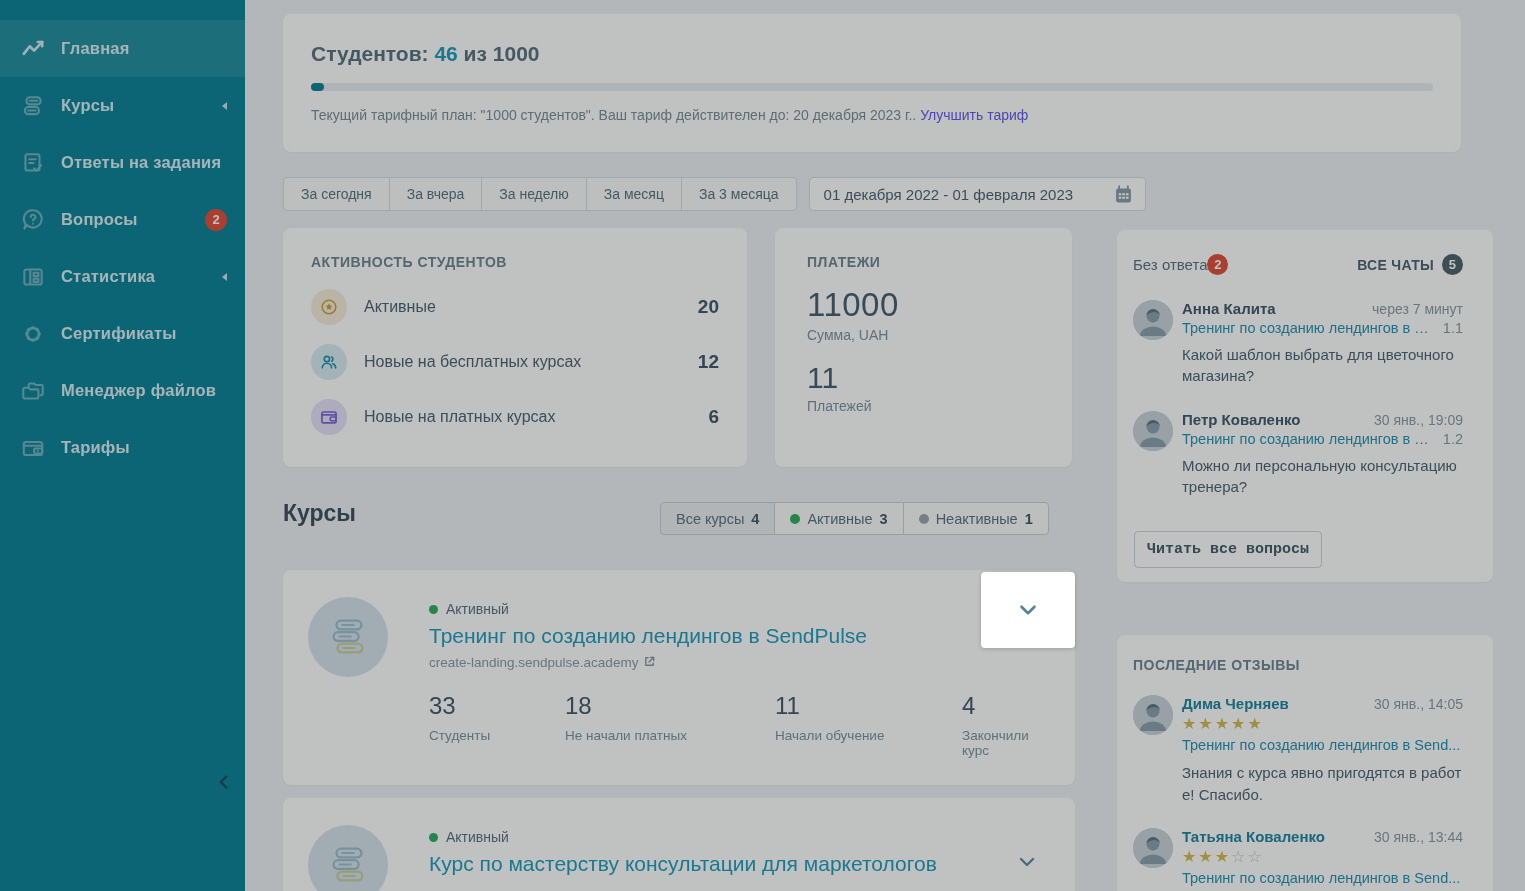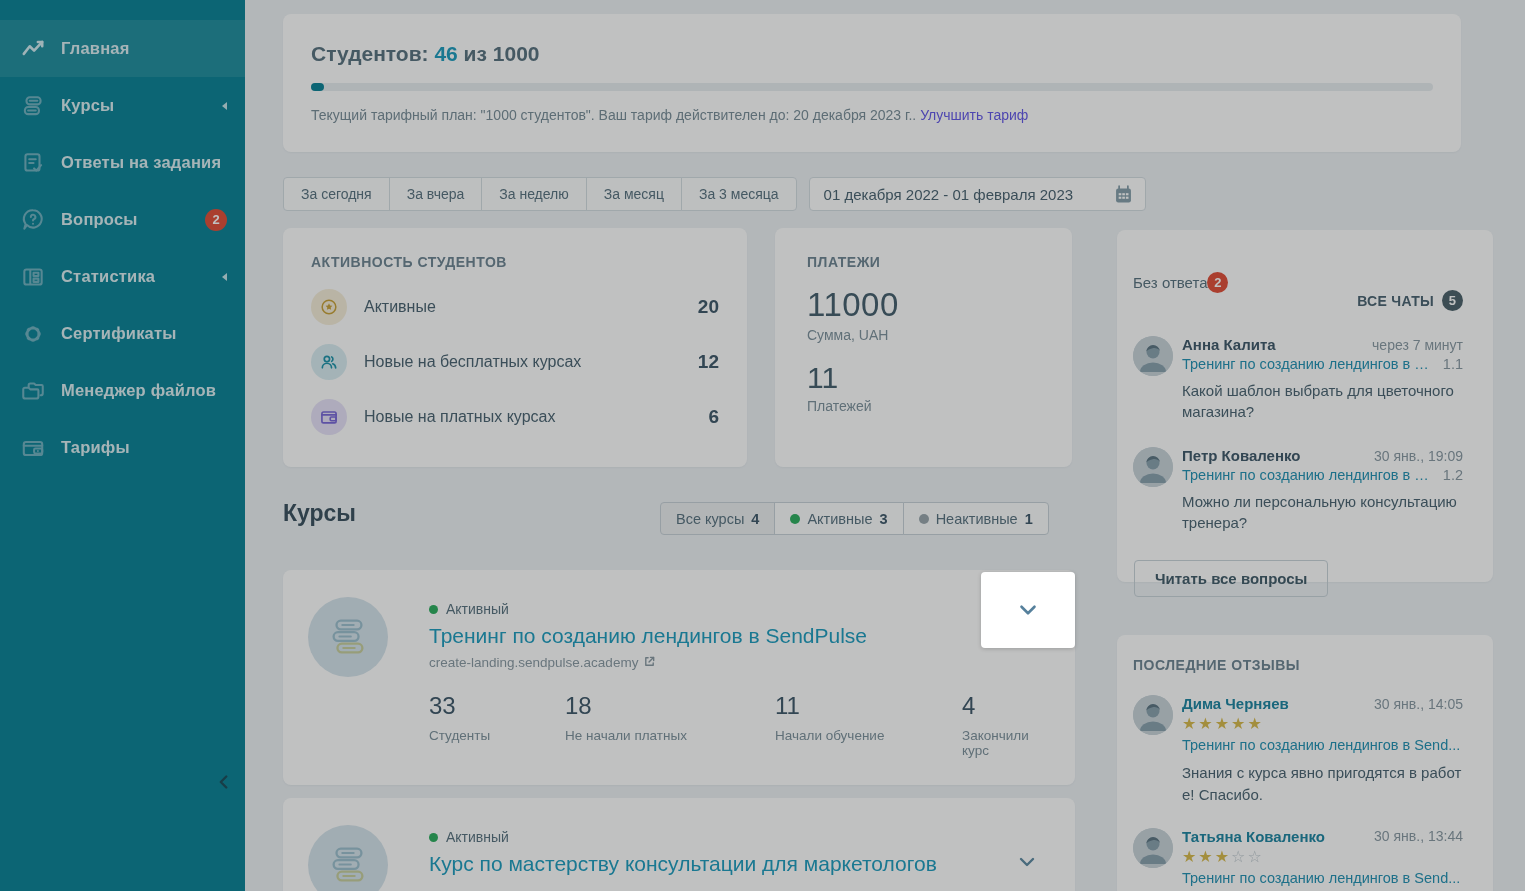--- a/index.html
+++ b/index.html
@@ -78,36 +78,36 @@
   .payments-card { left:530px; top:228px; width:297px; height:239px; padding:26px 32px; }
   .p-big { font-size:33px; color:#47616f; margin-top:16px; letter-spacing:.5px; }
   .p-sub { font-size:14px; color:#7e929d; margin-top:3px; }
   .p-big2 { font-size:30px; color:#47616f; margin-top:18px; }
 
   
   .chats-card { left:872px; top:230px; width:376px; height:352px; padding:24px 30px 0 16px; }
   .chats-head { display:flex; align-items:center; justify-content:space-between; }
   .ch-left { display:flex; align-items:center; font-size:15px; color:#5a7380; }
   .badge-red { width:21px; height:21px; border-radius:50%; background:#e2503b; color:#fff; font-size:13px; font-weight:700; display:flex; align-items:center; justify-content:center; }
-  .ch-right { display:flex; align-items:center; gap:8px; font-size:14px; font-weight:700; color:#4c6573; letter-spacing:.3px; cursor:pointer;margin-top:36px; }
+  .ch-right { display:flex; align-items:center; gap:8px; font-size:14px; font-weight:700; color:#4c6573; letter-spacing:.3px; cursor:pointer; }
   .badge-dark { width:21px; height:21px; border-radius:50%; background:#4e636c; color:#fff; font-size:13px; font-weight:700; display:flex; align-items:center; justify-content:center; }
   .chat-item { display:flex; margin-top:25px; }
   .avatar { width:40px; height:40px; border-radius:50%; overflow:hidden; flex:0 0 auto; background:#c9d4da; }
   .chat-body { margin-left:9px; flex:1; min-width:0; }
   .chat-row1 { display:flex; justify-content:space-between; align-items:baseline; }
   .chat-name { font-size:15px; font-weight:700; color:#40596b; }
   .chat-time { font-size:14px; color:#8a9aa4; white-space:nowrap; }
   .chat-course { margin-top:3px; font-size:14.5px; display:flex; gap:10px; }
   .chat-course .crs { color:#2492b4; cursor:pointer; white-space:nowrap; overflow:hidden; text-overflow:ellipsis; }
   .chat-course .chp { color:#8a9aa4; }
   .chat-msg { margin-top:9px; font-size:15px; color:#4c6573; line-height:1.38; }
   .read-all {
-    margin-top:26px; margin-left:1px; display:inline-block; padding:9px 20px; background:transparent;
+    margin-top:33px; margin-left:1px; display:inline-block; padding:9px 12px; background:transparent;
     border:1px solid #c9d4da; border-radius:4px; font-size:15px; font-weight:700; color:#435d6b; cursor:pointer;
-    font-family:Liberation Sans, sans-serif;
+    font-family:Liberation Mono, monospace;
   }
 
   
   .courses-h { position:absolute; left:38px; top:500px; font-size:23px; font-weight:700; color:#3c5260; }
   .ctabs { position:absolute; left:415px; top:502px; display:flex; }
   .ctab {
     height:33px; display:flex; align-items:center; gap:7px; padding:0 15px; background:#fbfcfd;
     border:1px solid #c8d2d8; margin-left:-1px; font-size:14.5px; color:#5a7380; cursor:pointer; white-space:nowrap;
   }
   .ctab:first-child { border-radius:4px 0 0 4px; margin-left:0; }
@@ -133,21 +133,21 @@
   .cc-stats { display:flex; margin-top:22px; }
   .cc-col1 { flex:0 0 136px; } .cc-col2 { flex:0 0 210px; } .cc-col3 { flex:0 0 187px; } .cc-col4 { flex:1; }
   .cc-num { font-size:24px; color:#40596b; }
   .cc-cap { margin-top:8px; font-size:13.5px; color:#7e929d; }
   .cc-chevron { position:absolute; right:36px; top:52px; color:#5f8ba3; cursor:pointer; }
 
   
   .reviews-card { left:872px; top:635px; width:376px; height:280px; padding:22px 30px 0 16px; }
   .review-item { display:flex; margin-top:22px; }
   .rv-body { margin-left:9px; flex:1; min-width:0; }
-  .rv-row1 { display:flex; justify-content:space-between; align-items:center; }
+  .rv-row1 { display:flex; justify-content:space-between; align-items:flex-end; }
   .rv-name { font-size:15px; font-weight:700; color:#1f86a3; cursor:pointer; }
   .rv-time { font-size:14px; color:#8a9aa4; white-space:nowrap; }
   .rv-stars { font-size:16px; letter-spacing:2px; margin-top:2px; }
   .rv-stars .f { color:#d8bb4e; }
   .rv-stars .e { color:#c3ccd2; }
   .rv-course { margin-top:4px; font-size:14.5px; color:#2492b4; white-space:nowrap; overflow:hidden; text-overflow:ellipsis; cursor:pointer; }
   .rv-text { margin-top:9px; font-size:15px; color:#4c6573; line-height:1.45; word-break:break-all; }
 
   
   .dim-overlay { position:absolute; inset:0; background:rgba(12,14,15,.26); z-index:40; pointer-events:none; }

